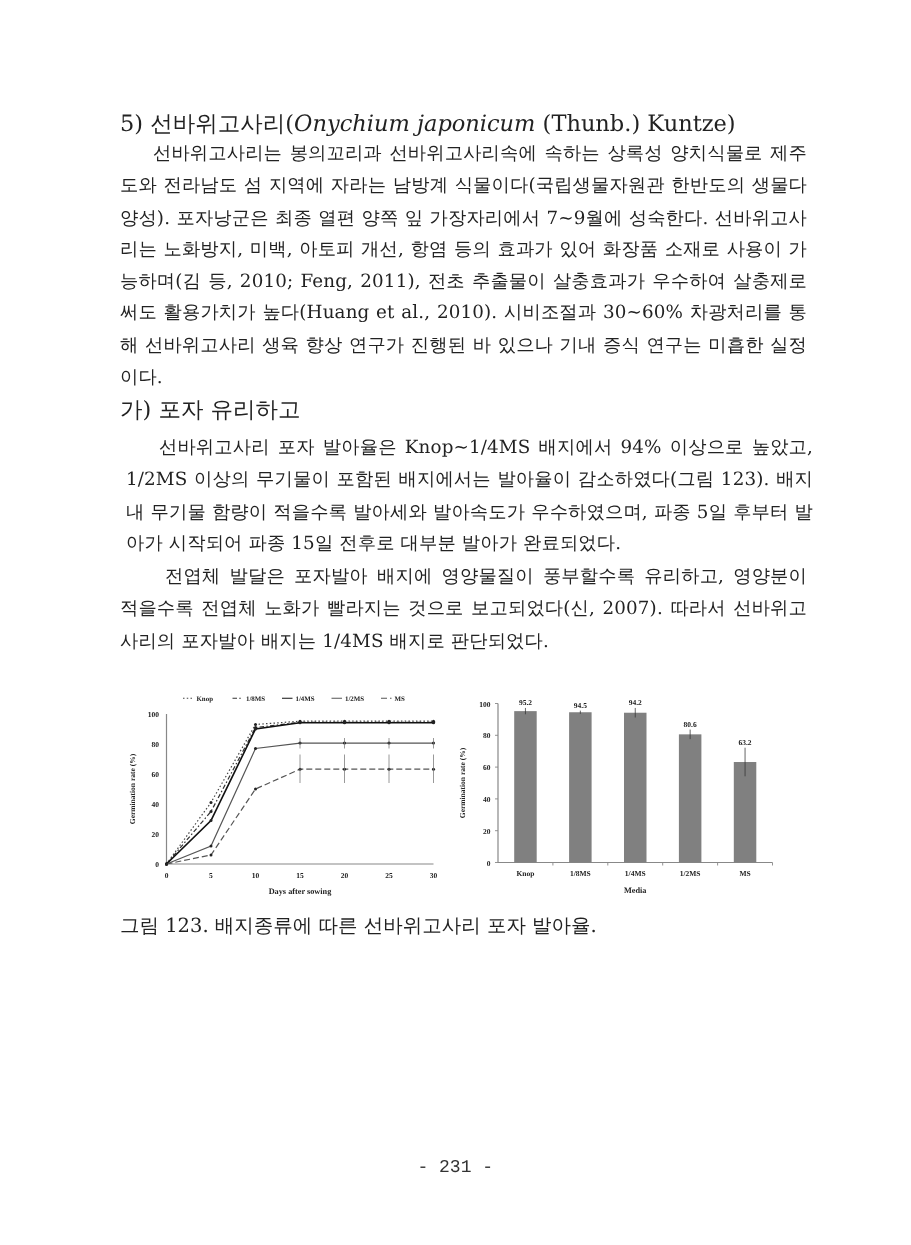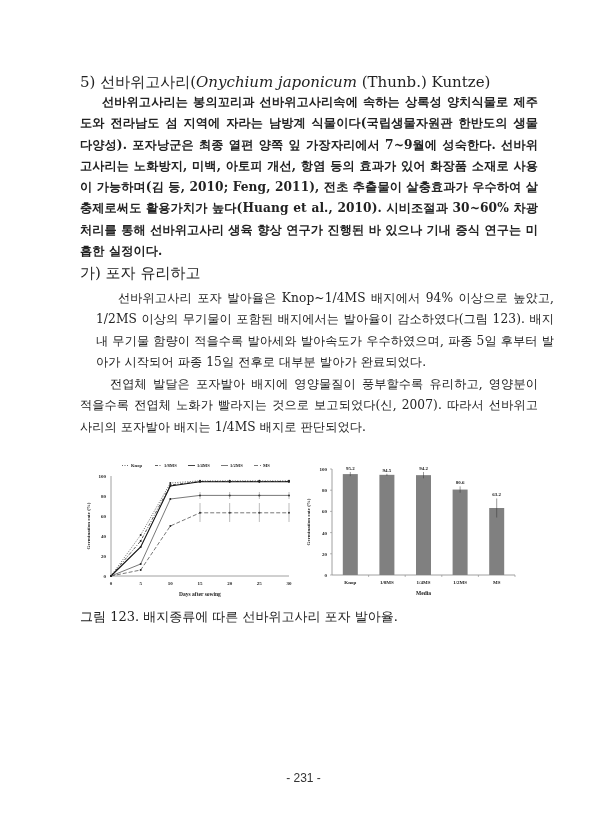--- a/index.html
+++ b/index.html
@@ -5,37 +5,37 @@
   html,body{margin:0;padding:0;background:#fff;}
   body{width:607px;height:830px;position:relative;overflow:hidden;
        font-family:"DejaVu Serif","Liberation Serif",serif;color:#222;}
   .txt{position:absolute;left:80px;width:458px;font-size:12.2px;line-height:21.3px;letter-spacing:0.1px;}
   .indent{text-indent:22px;}
   .indent2{text-indent:30px;}
   .just{text-align:justify;text-align-last:left;}
   .heading{position:absolute;left:80px;font-size:15px;}
   .caption{position:absolute;left:80px;top:608px;font-size:13px;}
   .pagenum{position:absolute;left:0;width:607px;top:771px;text-align:center;
-           font-family:Liberation Sans, sans-serif;font-size:12px;color:#333;}
+           font-family:Liberation Mono, monospace;font-size:12px;color:#333;}
   .chart{position:absolute;}
   svg text{font-family:"Liberation Serif","DejaVu Serif",serif;font-weight:bold;}
 </style>
 </head>
 <body>
 
 <div class="heading" style="top:73px;">
   <span>5)</span>
   <span>선바위고사리(</span><i>Onychium japonicum</i><span> (Thunb.) Kuntze)</span>
 </div>
 
-<p class="txt indent just" style="top:80px;margin:12px 0 0 0;font-weight:bold;">선바위고사리는 봉의꼬리과 선바위고사리속에 속하는 상록성 양치식물로 제주도와 전라남도 섬 지역에 자라는 남방계 식물이다(국립생물자원관 한반도의 생물다양성). 포자낭군은 최종 열편 양쪽 잎 가장자리에서 7~9월에 성숙한다. 선바위고사리는 노화방지, 미백, 아토피 개선, 항염 등의 효과가 있어 화장품 소재로 사용이 가능하며(김 등, 2010; Feng, 2011), 전초 추출물이 살충효과가 우수하여 살충제로써도 활용가치가 높다(Huang et al., 2010). 시비조절과 30~60% 차광처리를 통해 선바위고사리 생육 향상 연구가 진행된 바 있으나 기내 증식 연구는 미흡한 실정이다.</p>
+<p class="txt indent just" style="top:80px;margin:12px 0 0 0;">선바위고사리는 봉의꼬리과 선바위고사리속에 속하는 상록성 양치식물로 제주도와 전라남도 섬 지역에 자라는 남방계 식물이다(국립생물자원관 한반도의 생물다양성). 포자낭군은 최종 열편 양쪽 잎 가장자리에서 7~9월에 성숙한다. 선바위고사리는 노화방지, 미백, 아토피 개선, 항염 등의 효과가 있어 화장품 소재로 사용이 가능하며(김 등, 2010; Feng, 2011), 전초 추출물이 살충효과가 우수하여 살충제로써도 활용가치가 높다(Huang et al., 2010). 시비조절과 30~60% 차광처리를 통해 선바위고사리 생육 향상 연구가 진행된 바 있으나 기내 증식 연구는 미흡한 실정이다.</p>
 
 <div class="heading" style="top:264px;">가) 포자 유리하고</div>
 
-<p class="txt indent just" style="top:276px;margin:12px 0 0 16px;">선바위고사리 포자 발아율은 Knop~1/4MS 배지에서 94% 이상으로 높았고, 1/2MS 이상의 무기물이 포함된 배지에서는 발아율이 감소하였다(그림 123). 배지 내 무기물 함량이 적을수록 발아세와 발아속도가 우수하였으며, 파종 5일 후부터 발아가 시작되어 파종 15일 전후로 대부분 발아가 완료되었다.</p>
+<p class="txt indent just" style="top:276px;margin:12px 0 0 4px;">선바위고사리 포자 발아율은 Knop~1/4MS 배지에서 94% 이상으로 높았고, 1/2MS 이상의 무기물이 포함된 배지에서는 발아율이 감소하였다(그림 123). 배지 내 무기물 함량이 적을수록 발아세와 발아속도가 우수하였으며, 파종 5일 후부터 발아가 시작되어 파종 15일 전후로 대부분 발아가 완료되었다.</p>
 
 <p class="txt indent2 just" style="top:362px;margin:12px 0 16px 0;">전엽체 발달은 포자발아 배지에 영양물질이 풍부할수록 유리하고, 영양분이 적을수록 전엽체 노화가 빨라지는 것으로 보고되었다(신, 2007). 따라서 선바위고사리의 포자발아 배지는 1/4MS 배지로 판단되었다.</p>
 
 <div class="chart" style="left:80px;top:458px;width:225px;height:140px;">
   <svg id="lineSvg" width="225" height="140">
       <line x1="31" y1="18" x2="31" y2="118" stroke="#888" stroke-width="0.8"></line>
       <line x1="31" y1="118" x2="209" y2="118" stroke="#888" stroke-width="0.8"></line>
       <text x="26" y="120" font-size="5" text-anchor="end" fill="#222">0</text>
       <text x="26" y="100" font-size="5" text-anchor="end" fill="#222">20</text>
       <text x="26" y="80" font-size="5" text-anchor="end" fill="#222">40</text>

